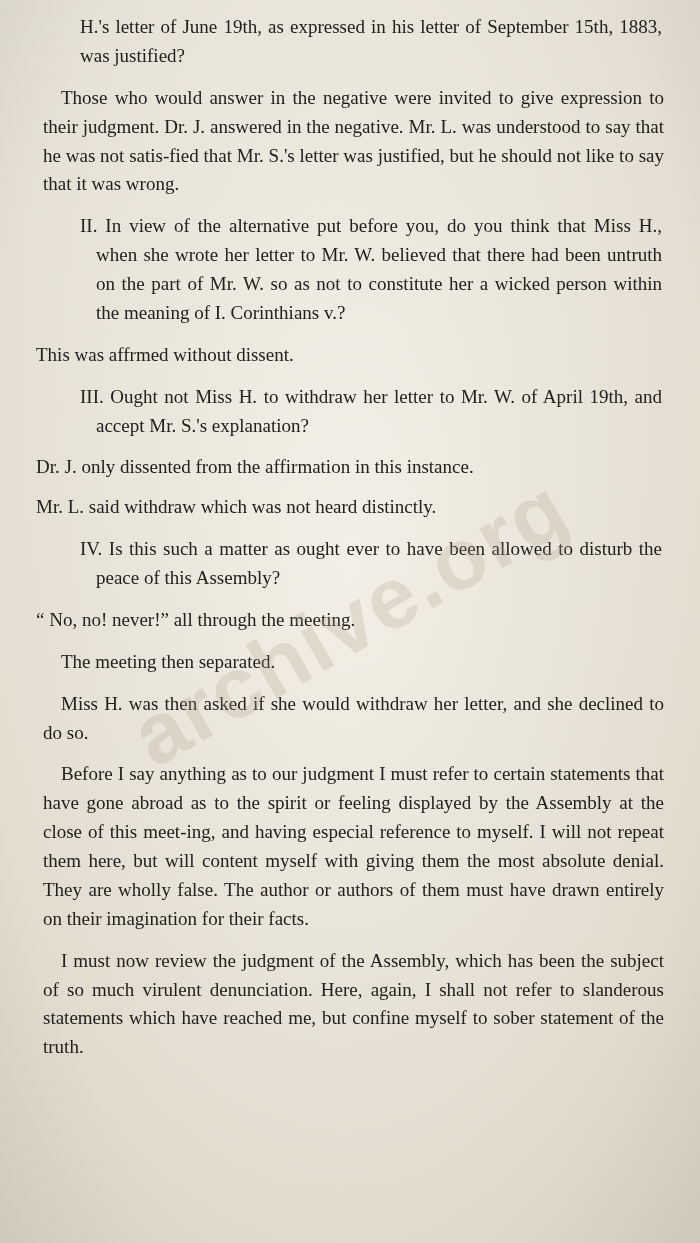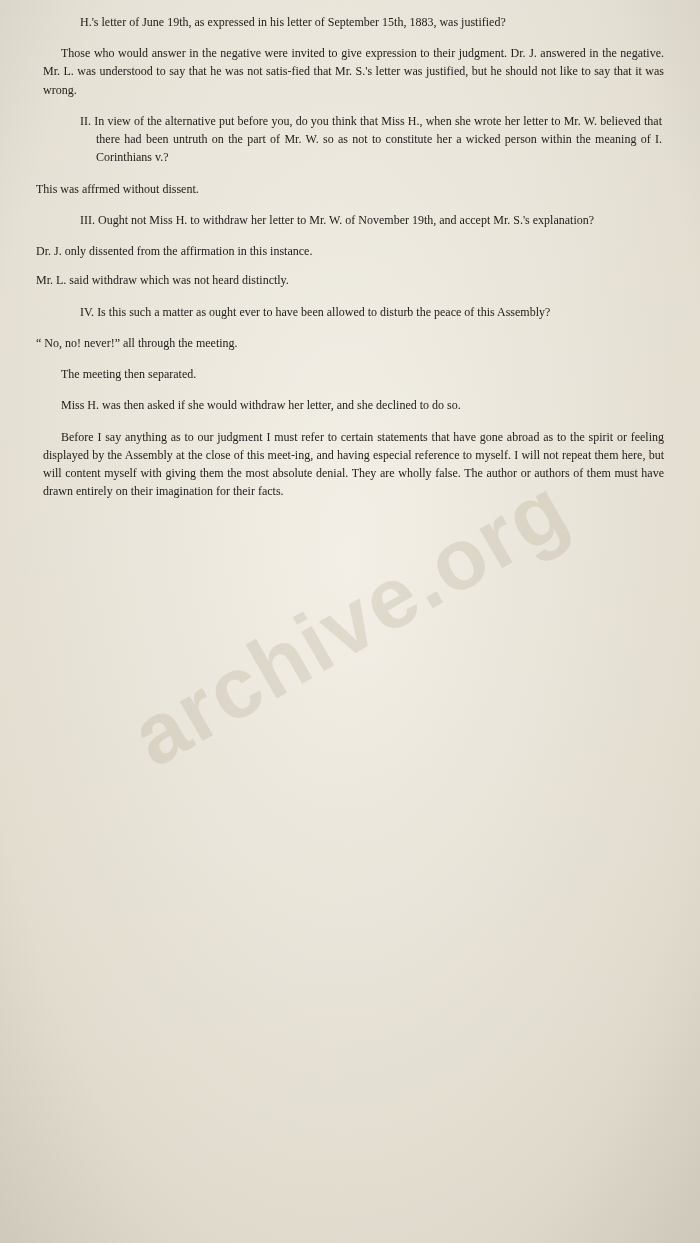--- a/index.html
+++ b/index.html
@@ -60,21 +60,21 @@
     text-align: center;
     font-size: 21px;
     color: #2b2a26;
     margin-top: 44px;
     margin-bottom: 20px;
     letter-spacing: 1px;
   }
   .textblock {
     margin: 0 36px 0 36px;
     color: #22211d;
-    font-size: 12px;
+    font-size: 19px;
     line-height: 1.52;
     text-align: justify;
     text-justify: inter-word;
     font-family: Liberation Serif, serif;
   }
   p {
     margin: 0 0 9px 0;
   }
   .q-indent {
     margin-left: 44px;
@@ -119,32 +119,33 @@
     <div class="textblock">
 
       <p class="q-indent-deep spaced">H.'s letter of June 19th, as expressed in his letter of September 15th, 1883, was justified?</p>
 
       <p class="hang spaced">Those who would answer in the negative were invited to give expression to their judgment. Dr. J. answered in the negative. Mr. L. was understood to say that he was not satis-fied that Mr. S.'s letter was justified, but he should not like to say that it was wrong.</p>
 
       <p class="q-indent spaced"><span class="roman">II.</span> <span>In view of the alternative put before you, do you think that Miss H., when she wrote her letter to Mr. W. believed that there had been untruth on the part of Mr. W. so as not to constitute her a wicked person within the meaning of I. Corinthians v.?</span></p>
 
       <p class="no-indent spaced">This was affrmed without dissent.</p>
 
-      <p class="q-indent spaced"><span class="roman">III.</span> <span>Ought not Miss H. to withdraw her letter to Mr. W. of November 19th, and accept Mr. S.'s explanation?</span></p>
+      <p class="q-indent spaced"><span class="roman">III.</span> <span>Ought not Miss H. to withdraw her letter to Mr. W. of April 19th, and accept Mr. S.'s explanation?</span></p>
 
       <p class="no-indent spaced tight">Dr. J. only dissented from the affirmation in this instance.</p>
 
       <p class="no-indent">Mr. L. said withdraw which was not heard distinctly.</p>
 
       <p class="q-indent spaced"><span class="roman">IV.</span> <span>Is this such a matter as ought ever to have been allowed to disturb the peace of this Assembly?</span></p>
 
       <p class="no-indent spaced">“ No, no! never!” all through the meeting.</p>
 
       <p class="hang spaced">The meeting then separated.</p>
 
       <p class="hang spaced">Miss H. was then asked if she would withdraw her letter, and she declined to do so.</p>
 
       <p class="hang spaced">Before I say anything as to our judgment I must refer to certain statements that have gone abroad as to the spirit or feeling displayed by the Assembly at the close of this meet-ing, and having especial reference to myself. I will not repeat them here, but will content myself with giving them the most absolute denial. They are wholly false. The author or authors of them must have drawn entirely on their imagination for their facts.</p>
 
+      <p class="hang spaced">I must now review the judgment of the Assembly, which has been the subject of so much virulent denunciation. Here, again, I shall not refer to slanderous statements which have reached me, but confine myself to sober statement of the truth.</p>
 
     </div>
   </div>
 </div>
 
 </body></html>

